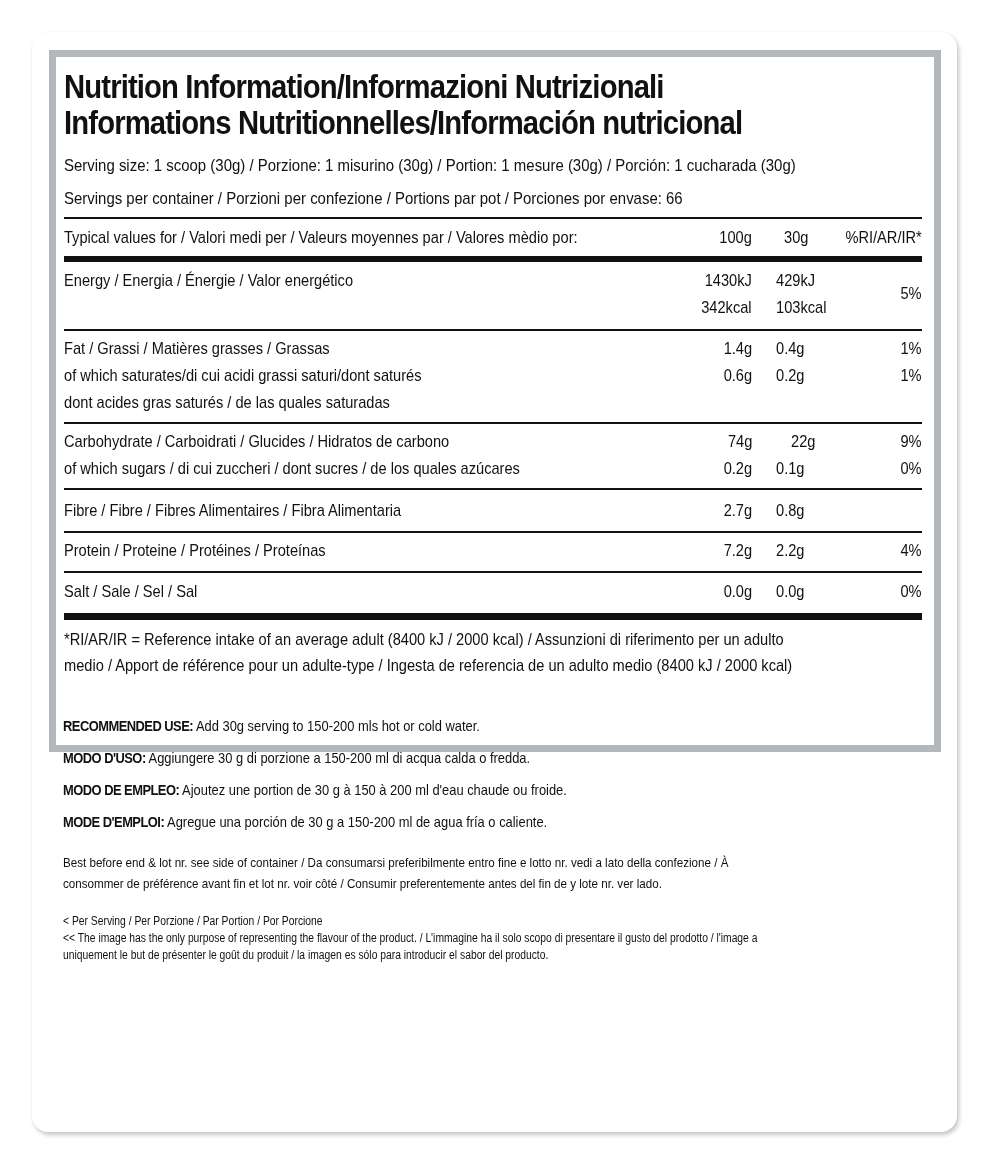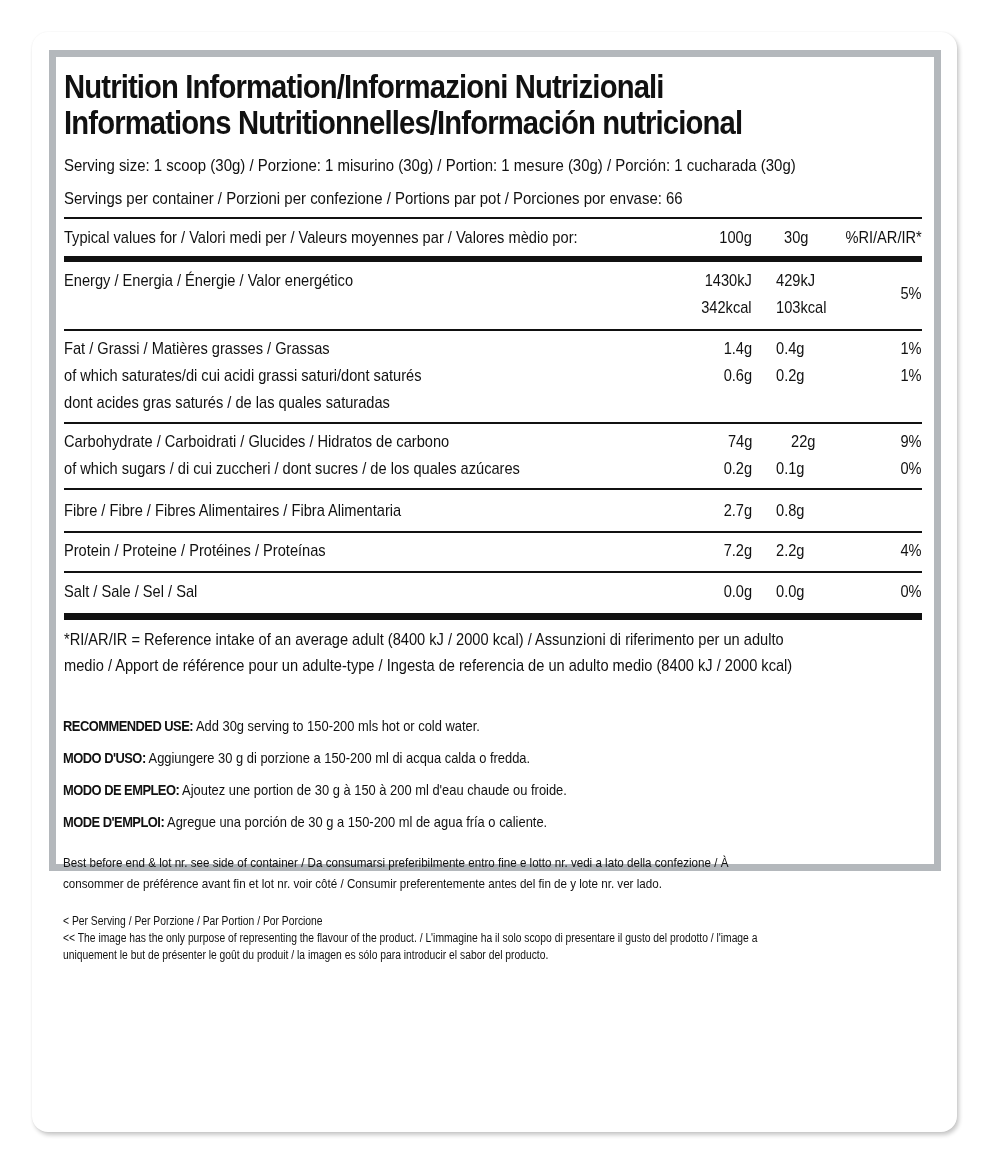--- a/index.html
+++ b/index.html
@@ -1,21 +1,21 @@
 <!DOCTYPE html>
 <html><head>
 <meta charset="utf-8">
 <style>
   html, body { margin: 0; padding: 0; background: #ffffff; }
   body { width: 990px; height: 1166px; position: relative; overflow: hidden;
          font-family: "Liberation Sans", "DejaVu Sans", sans-serif; color: #111; }
   .card { position: absolute; left: 32px; top: 32px; width: 925px; height: 1100px;
           background: #fff; border-radius: 16px;
           box-shadow: 2px 3px 4px rgba(0,0,0,0.22), 0 0 2px rgba(0,0,0,0.06); }
-  .panel { position: absolute; left: 49px; top: 50px; width: 892px; height: 821px;
+  .panel { position: absolute; left: 49px; top: 50px; width: 892px; height: 702px;
            box-sizing: border-box; border: 7px solid #b4b8bc; background: #fff; }
   .inner { position: absolute; left: 8px; right: 12px; top: 0; bottom: 0; }
   .title { font-weight: bold; font-size: 34px; line-height: 34px; letter-spacing: -1px;
            transform: scaleX(0.86); transform-origin: left top; white-space: nowrap; margin-top: 12px; }
   .sub { font-size: 17px; line-height: 24px; white-space: nowrap; transform: scaleX(0.88);
          transform-origin: left top; }
   .rule { position: absolute; left: 0; right: 0; background: #111; }
   .row { position: absolute; left: 0; right: 0; font-size: 17px; line-height: 27px; }
   .lbl { position: absolute; left: 0; white-space: nowrap; transform: scaleX(0.86); transform-origin: left top; }
   .c1, .c2, .c3 { position: absolute; white-space: nowrap; transform: scaleX(0.86); }

